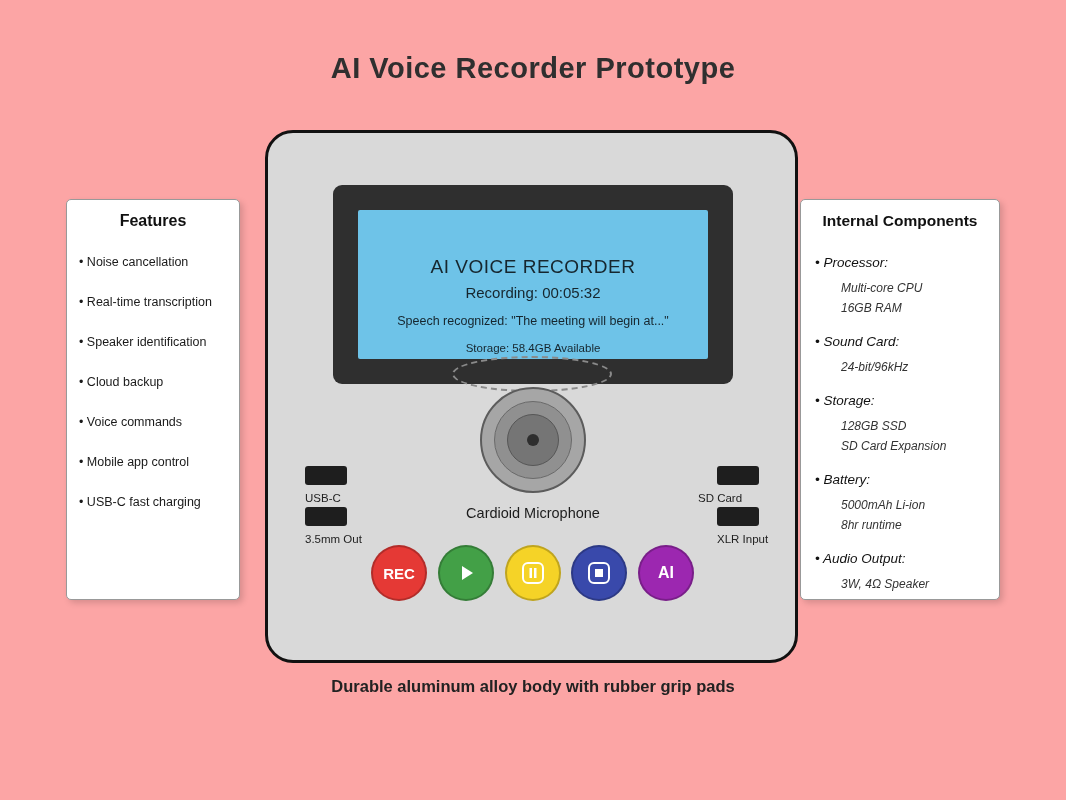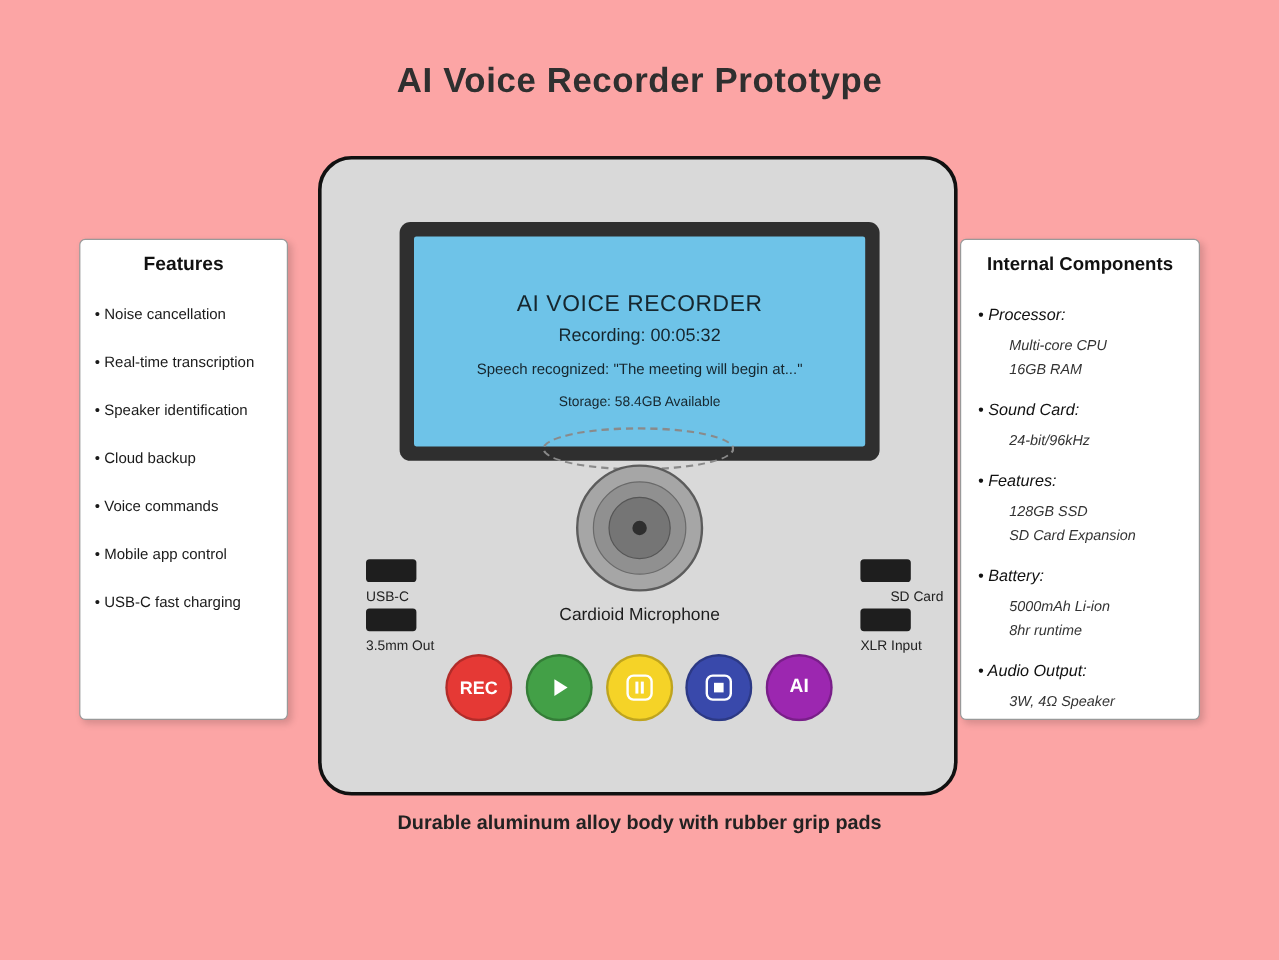--- a/index.html
+++ b/index.html
@@ -25,21 +25,21 @@
   .comp-item { margin-bottom:15px;font-style:italic; }
   .comp-label { font-size:13.5px; color:#111; line-height:18px; margin-bottom:6px; }
   .comp-label::before { content:"• "; }
   .comp-detail { font-size:12px; color:#333; line-height:20px; margin-left:26px; }
 
   
   .device { position:absolute; left:265px; top:130px; width:533px; height:533px;
     background:#d9d9d9; border:3px solid #111; border-radius:28px; }
 
   .screen-frame { position:absolute; left:333px; top:185px; width:400px; height:199px;
-    background:#2f2f2f; border-radius:9px; padding:12px; }
+    background:#2f2f2f; border-radius:9px; padding:25px; }
   .screen { width:100%; height:100%; border-radius:2px; text-align:center; color:#16262e; }
   .scr-title   { padding-top:46px; font-size:19px; line-height:22px; letter-spacing:0.5px; }
   .scr-rec     { margin-top:6px; font-size:15px; line-height:18px; }
   .scr-speech  { margin-top:12px; font-size:12.5px; line-height:15px; }
   .scr-storage { margin-top:12px; font-size:11.5px; line-height:14px; }
   .scr-pop     { margin-top:2px; font-size:11px; line-height:13px; font-weight:bold;
                  color:rgba(105,125,138,0.55); }
 
   .pop-ellipse { position:absolute; left:452px; top:356px; width:160px; height:36px;
     border:2px dashed #8a8a8a; border-radius:50%; }
@@ -109,21 +109,21 @@
     </div>
   </div>
   <div class="mic-label">Cardioid Microphone</div>
 
   <div class="port" style="left:305px; top:466px;"></div>
   <div class="port-label" style="left:305px; top:492px;">USB-C</div>
   <div class="port" style="left:305px; top:507px;"></div>
   <div class="port-label" style="left:305px; top:533px;">3.5mm Out</div>
 
   <div class="port" style="left:717px; top:466px;"></div>
-  <div class="port-label" style="left:742px; top:492px;">SD Card</div>
+  <div class="port-label" style="left:698px; top:492px;">SD Card</div>
   <div class="port" style="left:717px; top:507px;"></div>
   <div class="port-label" style="left:717px; top:533px;">XLR Input</div>
 
   <div class="btn btn-rec" style="background-color: rgb(229, 57, 53);">REC</div>
 
   <div class="btn btn-play" style="background-color: rgb(67, 160, 71);">
     <svg width="24" height="24" viewBox="0 0 24 24">
       <polygon points="8,5 8,19 19,12" fill="#ffffff"></polygon>
     </svg>
   </div>
@@ -151,21 +151,21 @@
       <div class="comp-item">
         <div class="comp-label">Processor:</div>
         <div class="comp-detail">Multi-core CPU</div>
         <div class="comp-detail">16GB RAM</div>
       </div>
       <div class="comp-item">
         <div class="comp-label">Sound Card:</div>
         <div class="comp-detail">24-bit/96kHz</div>
       </div>
       <div class="comp-item">
-        <div class="comp-label">Features:</div>
+        <div class="comp-label">Storage:</div>
         <div class="comp-detail">128GB SSD</div>
         <div class="comp-detail">SD Card Expansion</div>
       </div>
       <div class="comp-item">
         <div class="comp-label">Battery:</div>
         <div class="comp-detail">5000mAh Li-ion</div>
         <div class="comp-detail">8hr runtime</div>
       </div>
       <div class="comp-item">
         <div class="comp-label">Audio Output:</div>

